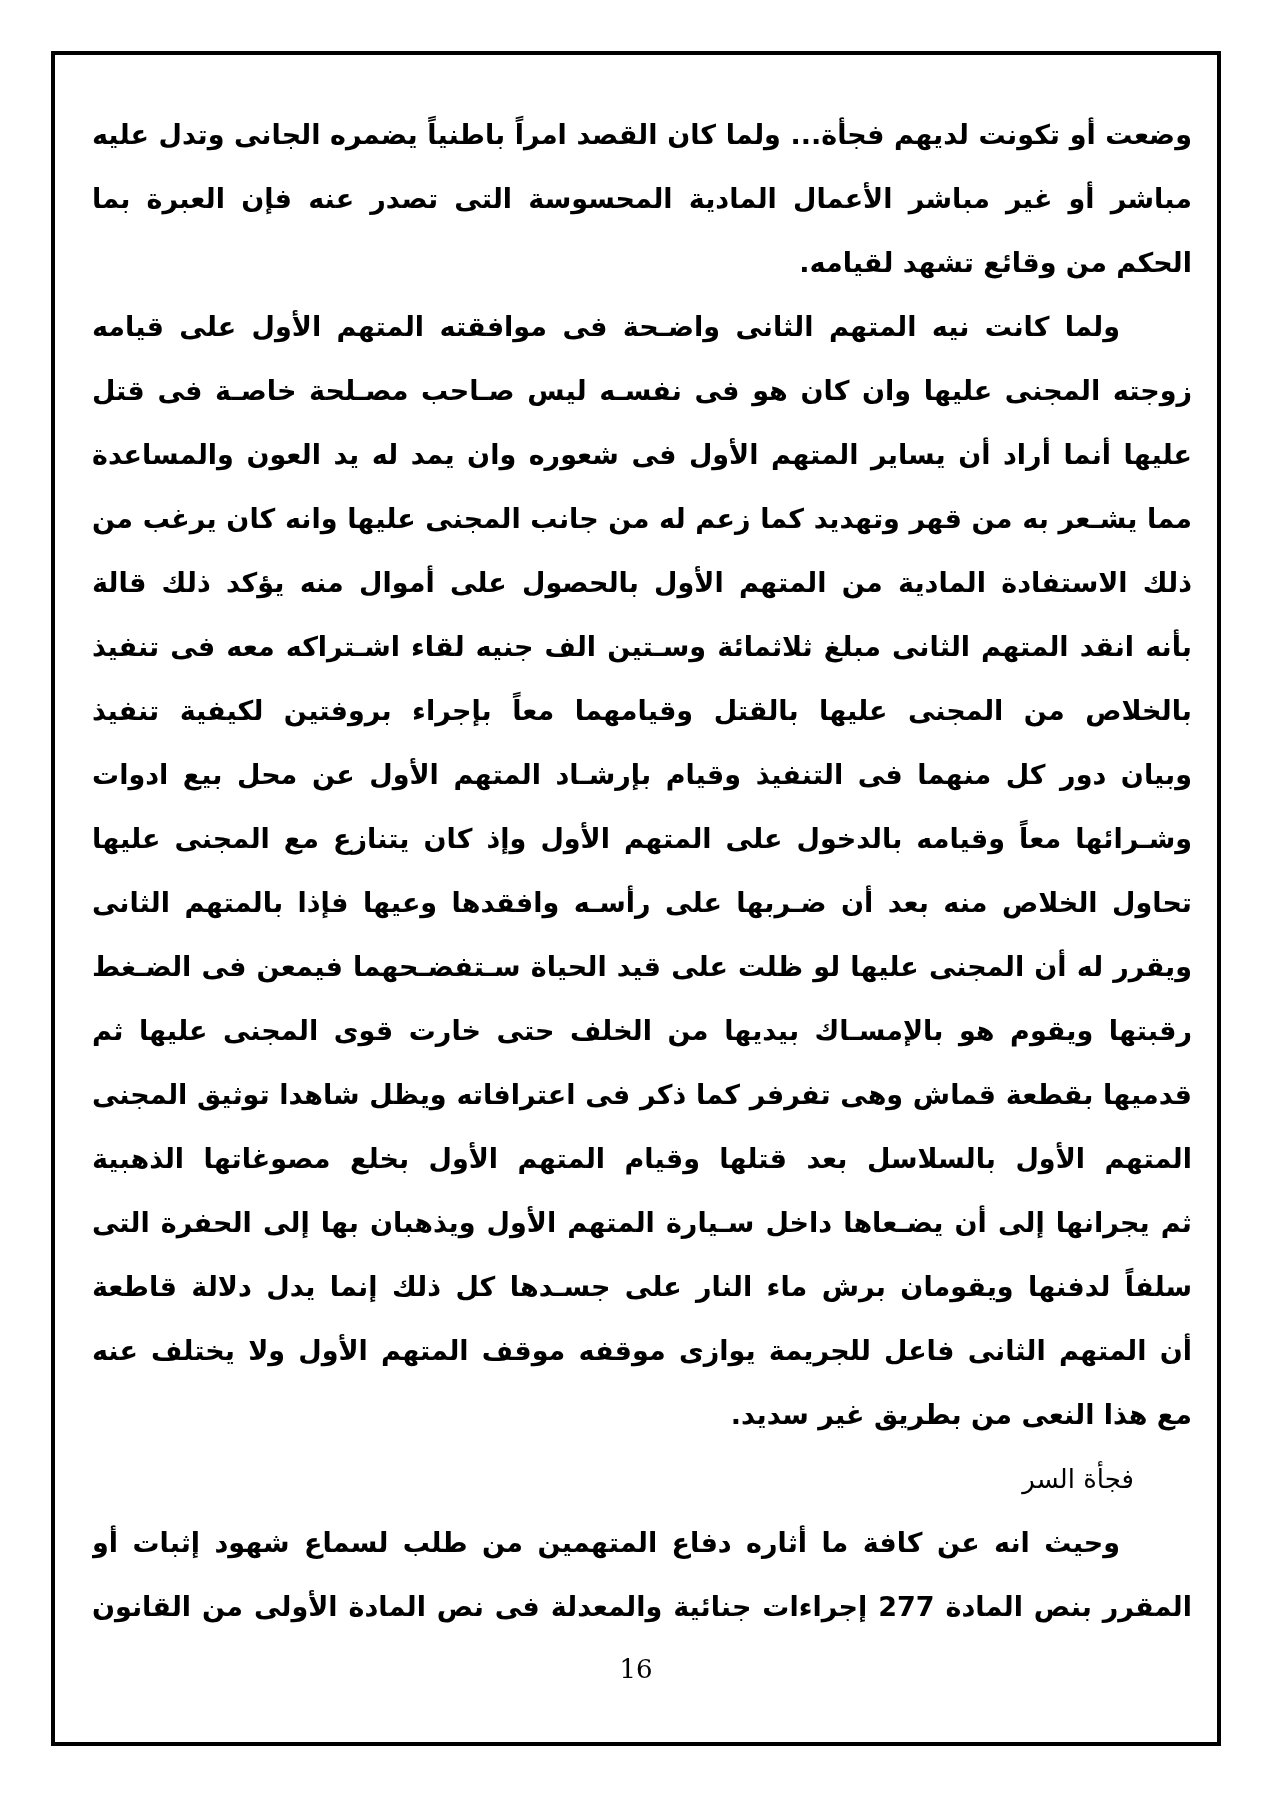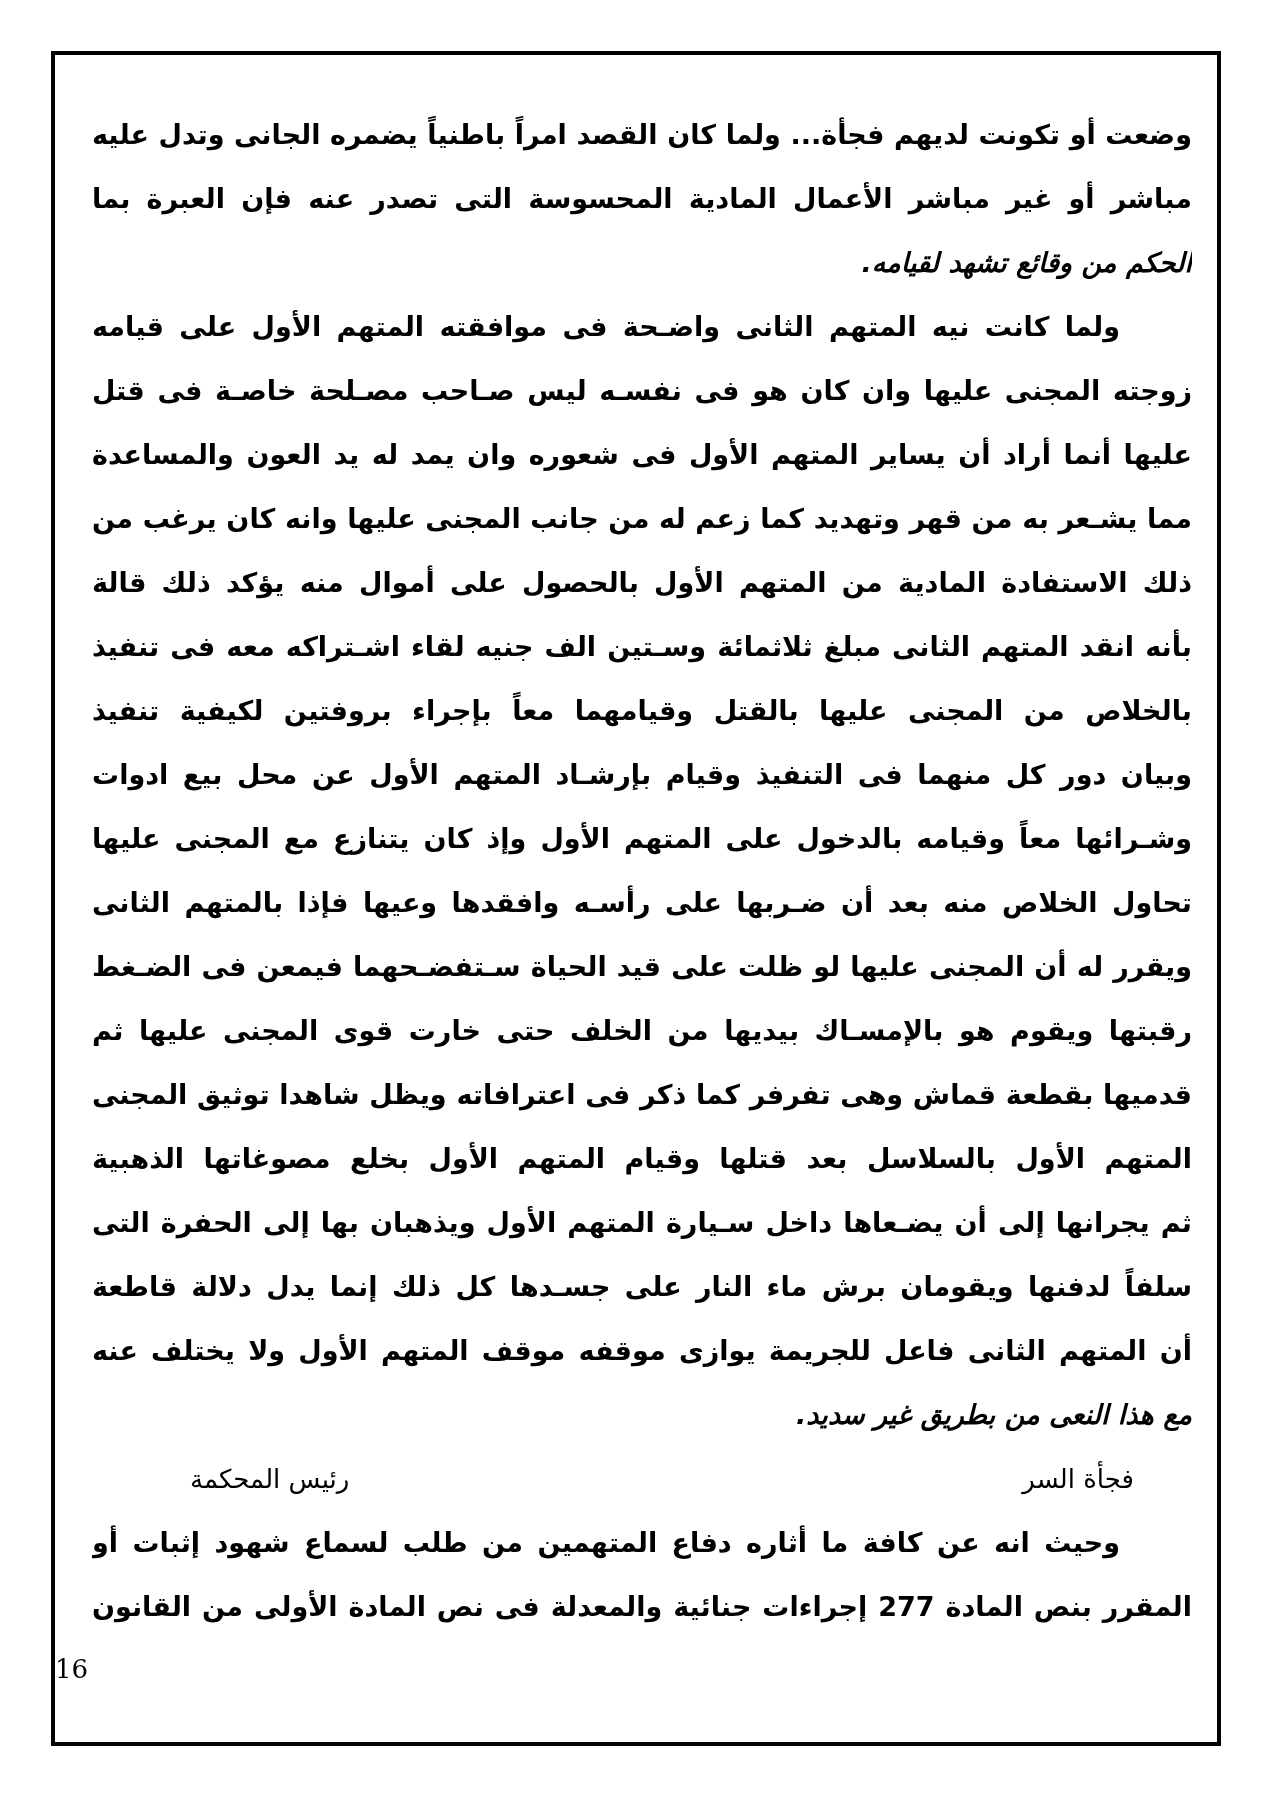--- a/index.html
+++ b/index.html
@@ -33,38 +33,39 @@
     direction: rtl;
     font-size: 27px;
     font-weight: bold;
     line-height: 64px;
     text-align: justify;
     text-align-last: justify;
     white-space: nowrap; 
   }
   
   .line { white-space: normal; overflow: hidden; max-height: 64px; }
-  .line.last { text-align-last: right; font-style: italic; }
+  .line.last { text-align-last: right; }
   .line.indent { padding-right: 72px; }
   .sig-row {
     direction: rtl;
     display: flex;
     justify-content: space-between;
     align-items: center;
     line-height: 64px;
     font-size: 26px;
     font-weight: normal;
     padding-right: 58px;  
     padding-left: 98px;   
   }
   .sig-label { white-space: nowrap; }
   .footer {
     position: absolute;
     left: 0; right: 0;
     bottom: 58px;
+    text-align: center;
     font-family: "DejaVu Serif", serif;
     font-size: 26px;
     font-weight: normal;
     color: #000000;
   }
 </style>
 </head>
 <body>
 
 <div class="page">
@@ -90,21 +91,20 @@
           <div class="line">رقبتها ويقوم هو بالإمسـاك بيديها من الخلف حتى خارت قوى المجنى عليها ثم يقوم بتوثيق</div>
           <div class="line">قدميها بقطعة قماش وهى تفرفر كما ذكر فى اعترافاته ويظل شاهدا توثيق المجنى عليها من</div>
           <div class="line">المتهم الأول بالسلاسل بعد قتلها وقيام المتهم الأول بخلع مصوغاتها الذهبية وتسليمها إليه</div>
           <div class="line">ثم يجرانها إلى أن يضـعاها داخل سـيارة المتهم الأول ويذهبان بها إلى الحفرة التى حفراها</div>
           <div class="line">سلفاً لدفنها ويقومان برش ماء النار على جسـدها كل ذلك إنما يدل دلالة قاطعة ووافق على</div>
           <div class="line">أن المتهم الثانى فاعل للجريمة يوازى موقفه موقف المتهم الأول ولا يختلف عنه مما يكون</div>
           <div class="line last">مع هذا النعى من بطريق غير سديد.</div>
         </div>
         <div class="sig-row">
           <span class="sig-label">فجأة السر</span>
-          <span class="sig-label">رئيس المحكمة</span>
         </div>
         <div class="paragraph">
           <div class="line indent">وحيث انه عن كافة ما أثاره دفاع المتهمين من طلب لسماع شهود إثبات أو نفى فإنه من</div>
           <div class="line">المقرر بنص المادة 277 إجراءات جنائية والمعدلة فى نص المادة الأولى من القانون 11</div>
         </div>
       </div>
     <div class="footer">16</div>
   </div>
 </div>
 

